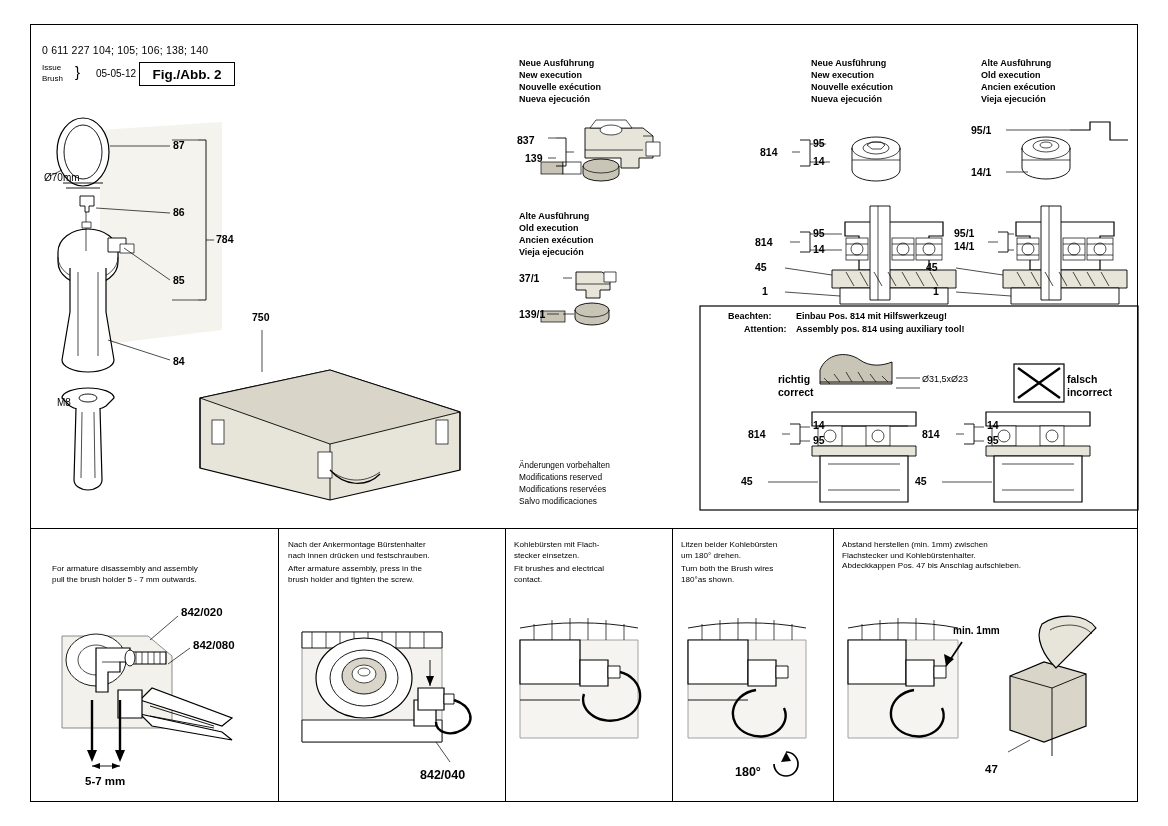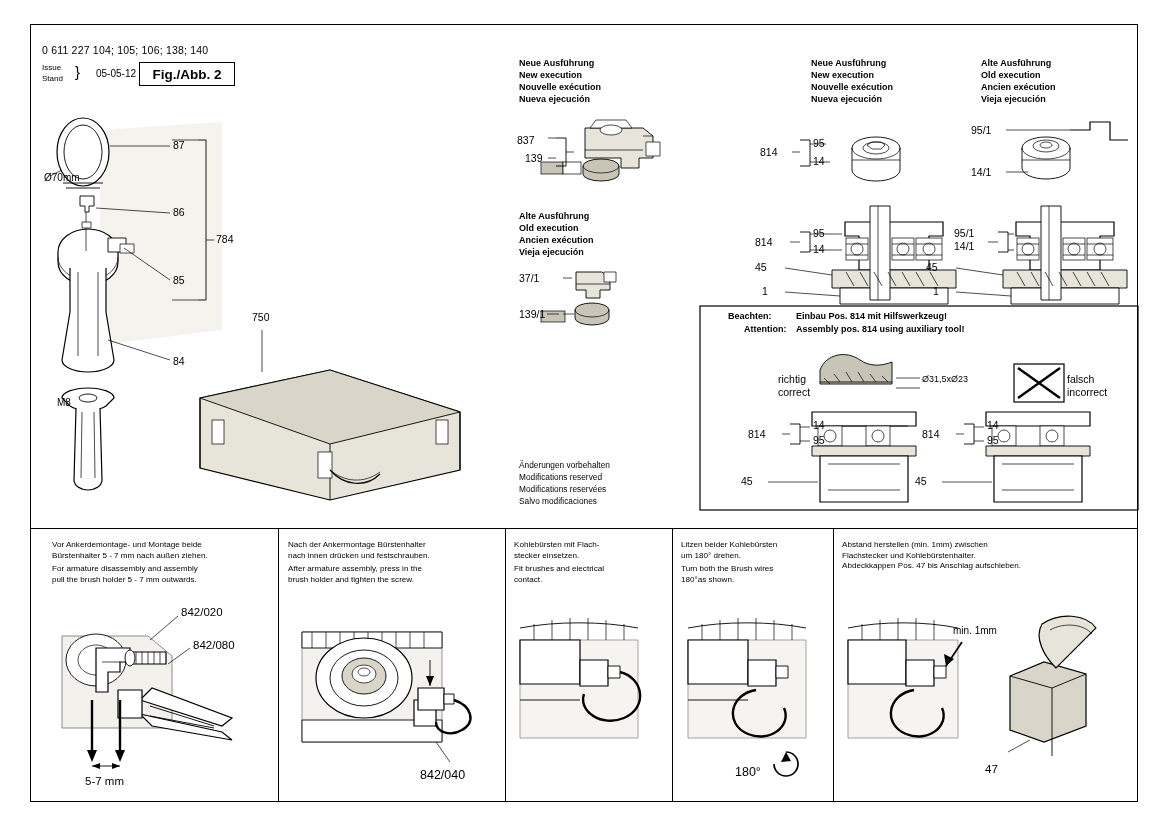--- a/index.html
+++ b/index.html
@@ -57,21 +57,21 @@
   .w12 { stroke-width:1.2; }
   .w16 { stroke-width:1.7; }
   .w22 { stroke-width:2.4; }
   .fw { fill:#fff; }
   .fg { fill:#e7e4da; }
   .fg2 { fill:#d9d5c8; }
   .fgr { fill:#c9c5b6; }
   .fblk { fill:#000; }
 
   
-  .lbl { position:absolute; font-size:10.5px; font-weight:normal; white-space:pre; }
+  .lbl { position:absolute; font-size:10.5px; font-weight:bold; white-space:pre; }
 
   
   .panel-txt { position:absolute; font-size:8.1px; line-height:1.32; white-space:pre; }
 
   .cap-b { position:absolute; font-size:9px; font-weight:bold; white-space:pre; line-height:1.3; }
 </style>
 </head>
 <body>
 
 <div class="page">
@@ -79,21 +79,21 @@
   <div class="frame"></div>
   <div class="divider-h"></div>
   <div class="divider-v" style="left:278px;"></div>
   <div class="divider-v" style="left:505px;"></div>
   <div class="divider-v" style="left:672px;"></div>
   <div class="divider-v" style="left:833px;"></div>
 
   <div class="t hdr-num">0 611 227 104; 105; 106; 138; 140</div>
   <div class="issue-box">
     <div class="l1">Issue</div>
-    <div class="l2">Stand</div>
+    <div class="l2">Brush</div>
     <div class="issue-brace">}</div>
   </div>
   <div class="issue-date">05-05-12</div>
   <div class="fig-box">
     <span>Fig./Abb. 2</span>
   </div>
 
   <svg class="art" width="1168" height="826">
 
     <polygon class="fg" points="100,130 222,122 222,330 100,345" opacity=".45"></polygon>
@@ -449,22 +449,20 @@
   <div class="lbl" style="left:748px; top:428px;">814</div>
   <div class="lbl" style="left:813px; top:419px;">14</div>
   <div class="lbl" style="left:813px; top:434px;">95</div>
   <div class="lbl" style="left:741px; top:475px;">45</div>
 
   <div class="lbl" style="left:922px; top:428px;">814</div>
   <div class="lbl" style="left:987px; top:419px;">14</div>
   <div class="lbl" style="left:987px; top:434px;">95</div>
   <div class="lbl" style="left:915px; top:475px;">45</div>
 
-  <div class="panel-txt" style="left:52px; top:540px; width:222px;">Vor Ankerdemontage- und Montage beide
-Bürstenhalter 5 - 7 mm nach außen ziehen.</div>
   <div class="panel-txt" style="left:52px; top:564px; width:222px;">For armature disassembly and assembly
 pull the brush holder 5 - 7 mm outwards.</div>
   <div class="lbl" style="left:181px; top:606px; font-size:11.5px;">842/020</div>
   <div class="lbl" style="left:193px; top:639px; font-size:11.5px;">842/080</div>
   <div class="lbl" style="left:85px; top:775px; font-size:11.5px;">5-7 mm</div>
 
   <div class="panel-txt" style="left:288px; top:564px; width:210px;">After armature assembly, press in the
 brush holder and tighten the screw.</div>
   <div class="panel-txt" style="left:288px; top:540px; width:210px;">Nach der Ankermontage Bürstenhalter
 nach innen drücken und festschrauben.</div>

